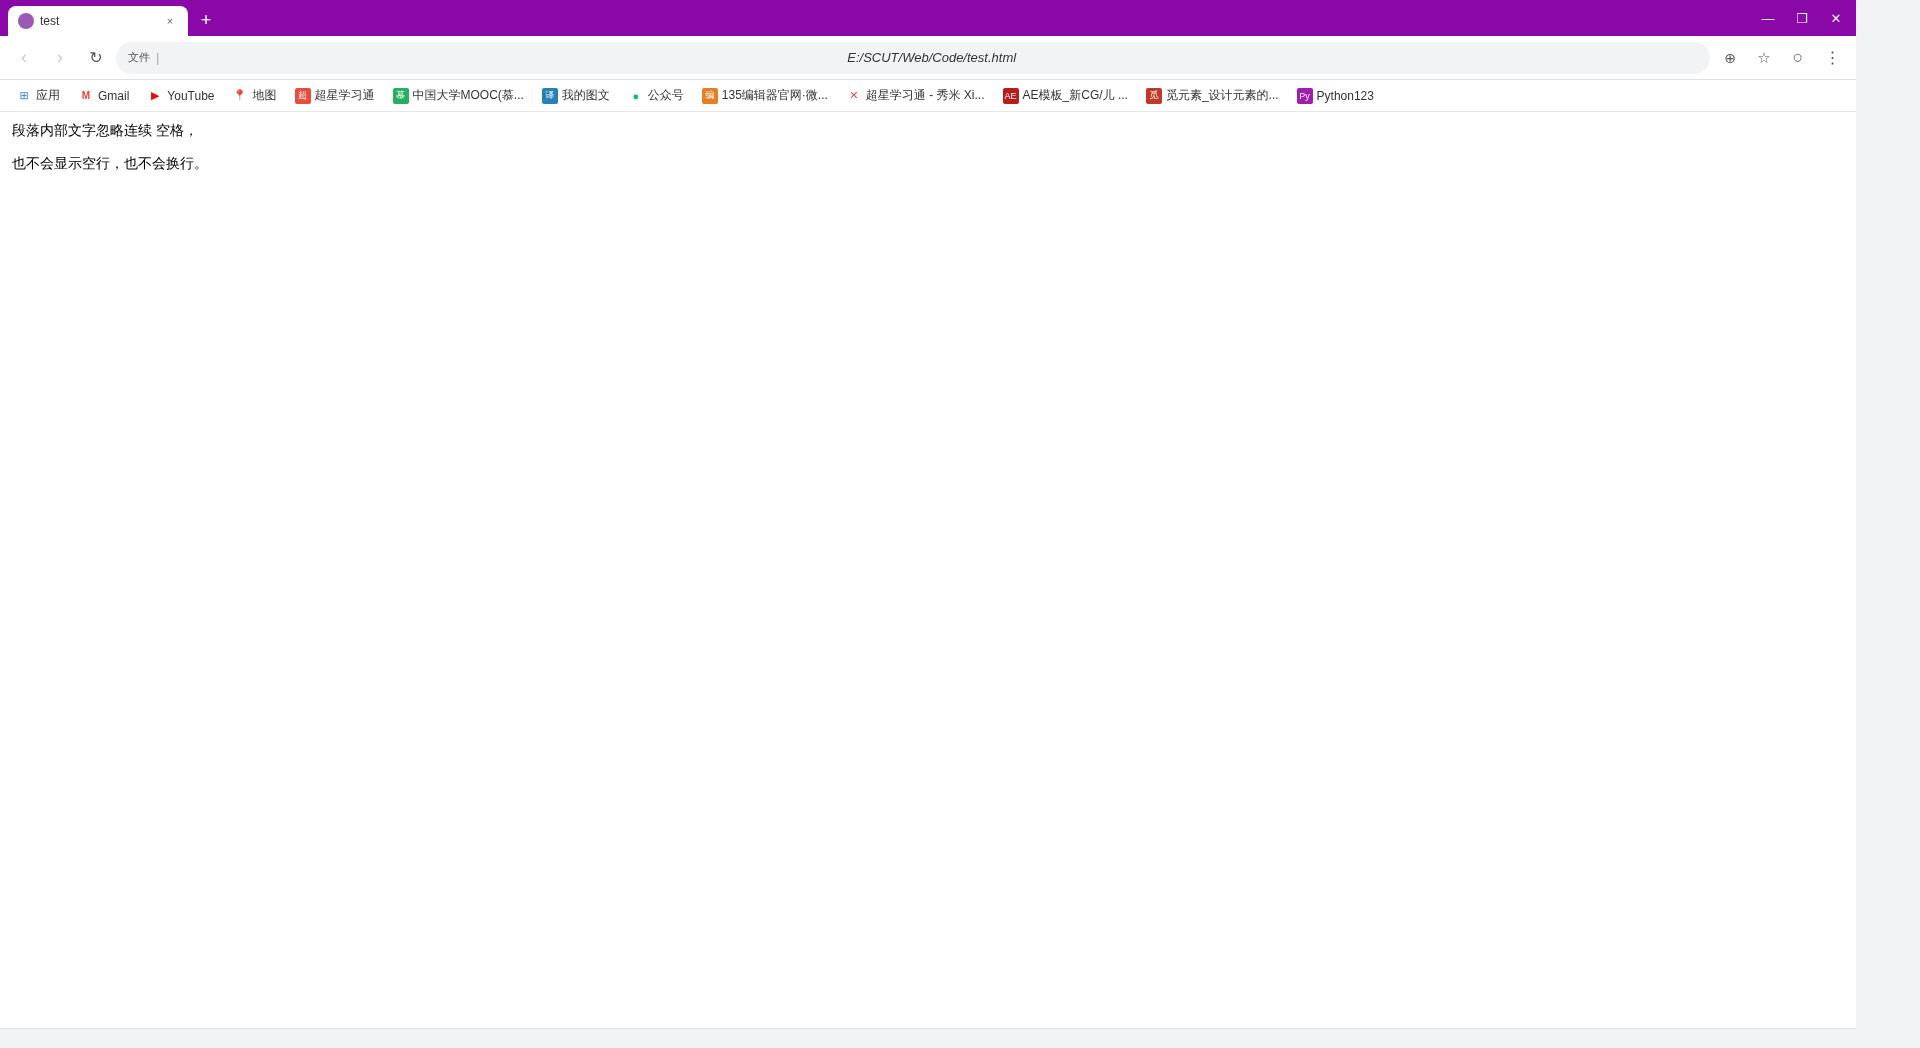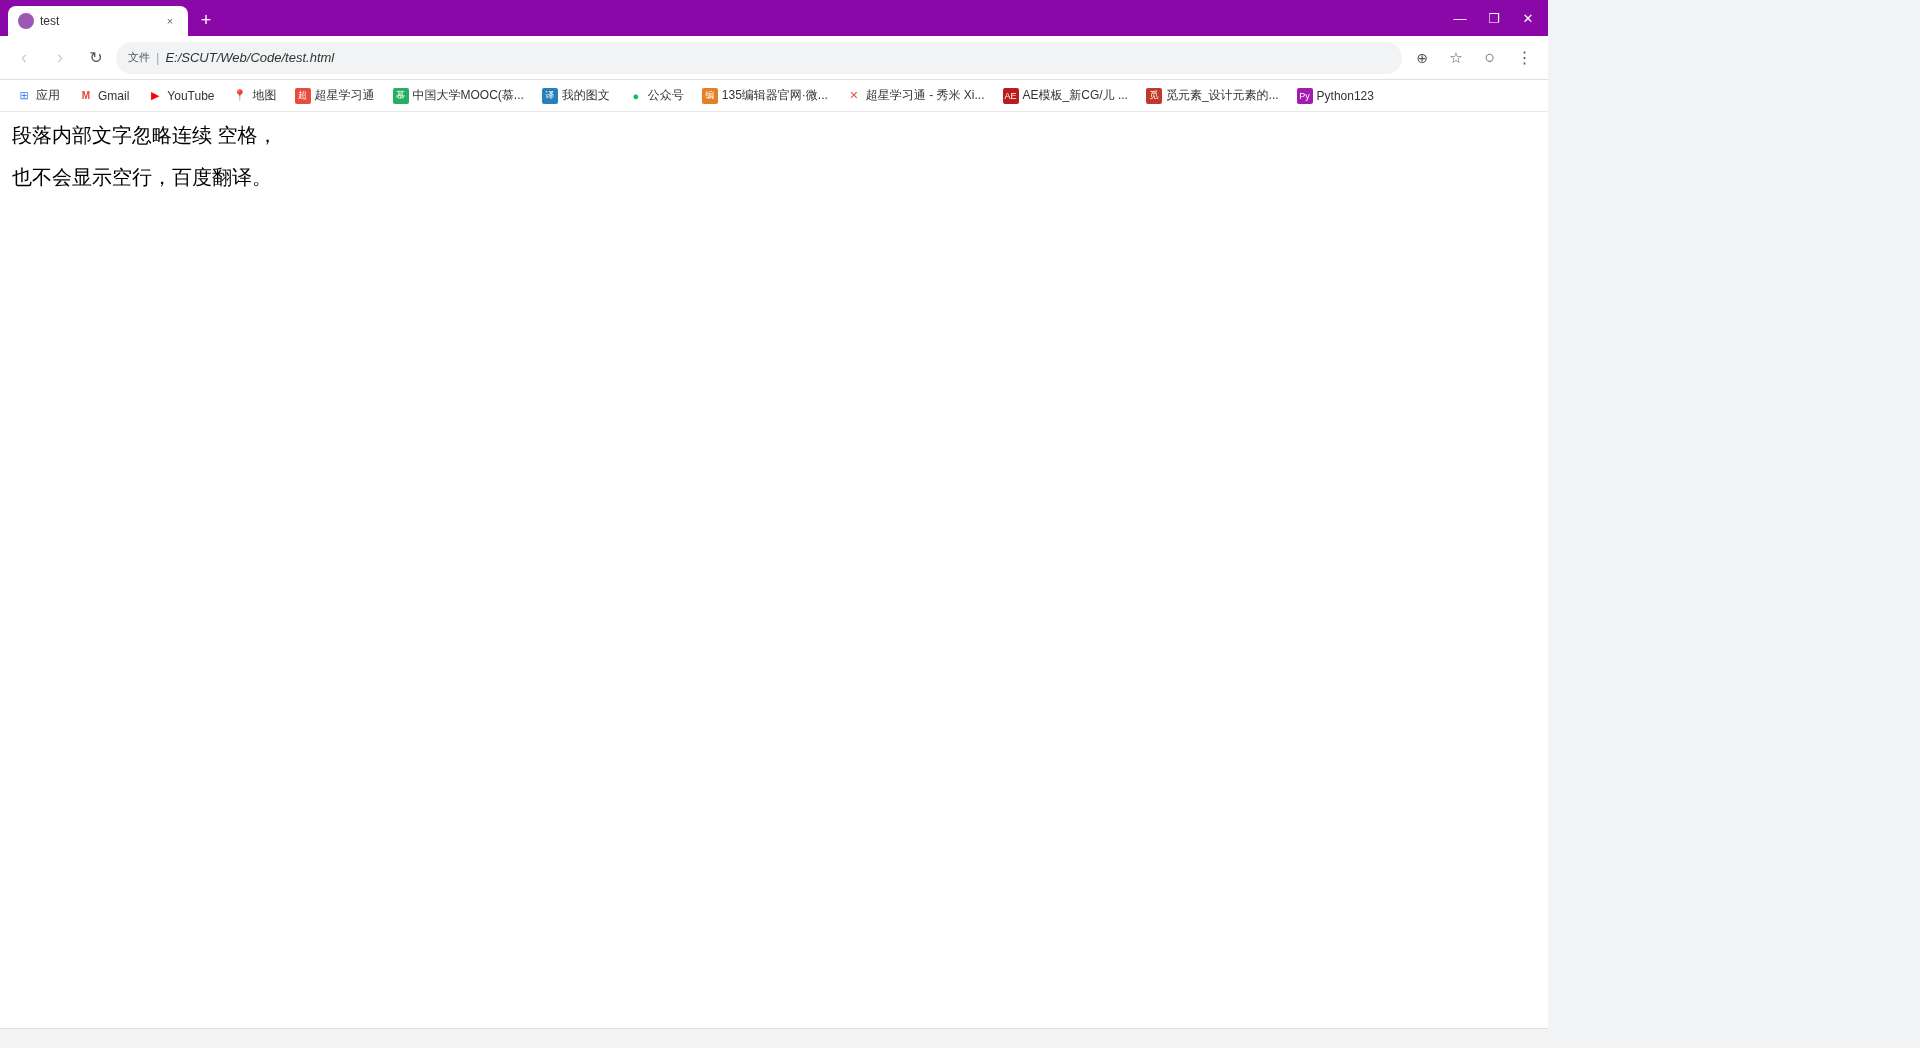--- a/index.html
+++ b/index.html
@@ -1,19 +1,19 @@
 <!DOCTYPE html>
 <html><head>
   <meta charset="utf-8">
   <style>
     * { margin: 0; padding: 0; box-sizing: border-box; }
     body { font-family: 'Microsoft YaHei', Arial, sans-serif; background: #f1f3f4; overflow: hidden; }
 
     
-    .window { width: 1548px; height: 1048px; display: flex; flex-direction: column; background: #fff; border-radius: 6px; }
+    .window { width: 1856px; height: 1048px; display: flex; flex-direction: column; background: #fff; border-radius: 6px; }
 
     
     .titlebar {
       height: 36px;
       background: #8A08A8;
       display: flex;
       align-items: flex-end;
       padding: 0;
       user-select: none;
     }
@@ -114,20 +114,21 @@
       background: #f1f3f4;
       border-radius: 16px;
       display: flex;
       align-items: center;
       padding: 0 12px;
       gap: 6px;
       font-size: 13px;
       color: #333;
       cursor: text;
       min-width: 0;
+      text-align: center;
     }
     .address-bar .secure-icon { color: #555; font-size: 13px; flex-shrink: 0; }
     .address-text { flex: 1; overflow: hidden; text-overflow: ellipsis; white-space: nowrap; font-style: italic; }
     .nav-right {
       display: flex; align-items: center; gap: 2px;
     }
 
     
     .bookmarks-bar {
       height: 32px;
@@ -159,21 +160,21 @@
     }
 
     
     .page-content {
       flex: 1;
       background: #fff;
       padding: 8px 12px;
       overflow-y: auto;
     }
     .page-content p {
-      font-size: 20px;
+      font-size: 14px;
       color: #000;
       margin-bottom: 12px;
       line-height: 1.5;
     }
 
     
     .statusbar {
       height: 20px;
       background: #f1f3f4;
       border-top: 1px solid #e0e0e0;
@@ -304,20 +305,20 @@
 
     <div class="bookmark-item">
       <span class="bm-icon" style="font-size:9px;background:#a21caf;color:#fff;border-radius:2px;padding:1px 2px;">Py</span>
       <span>Python123</span>
     </div>
 
   </div>
 
   <div class="page-content">
     <p>段落内部文字忽略连续     空格，</p>
-    <p>也不会显示空行，百度翻译。</p>
+    <p>也不会显示空行，也不会换行。</p>
   </div>
 
   <div class="statusbar">
     <span></span>
   </div>
 
 </div>
 
 </body></html>

